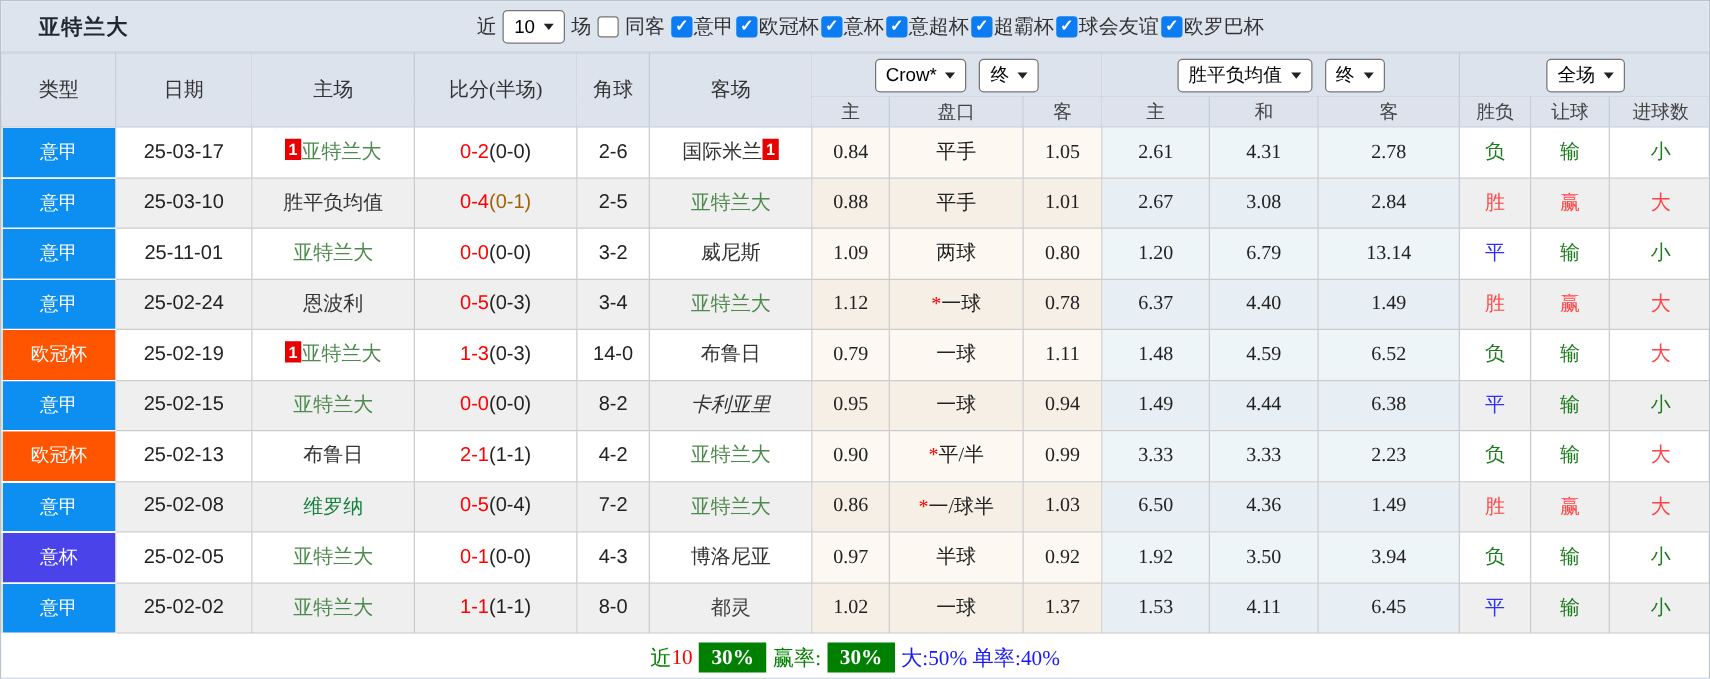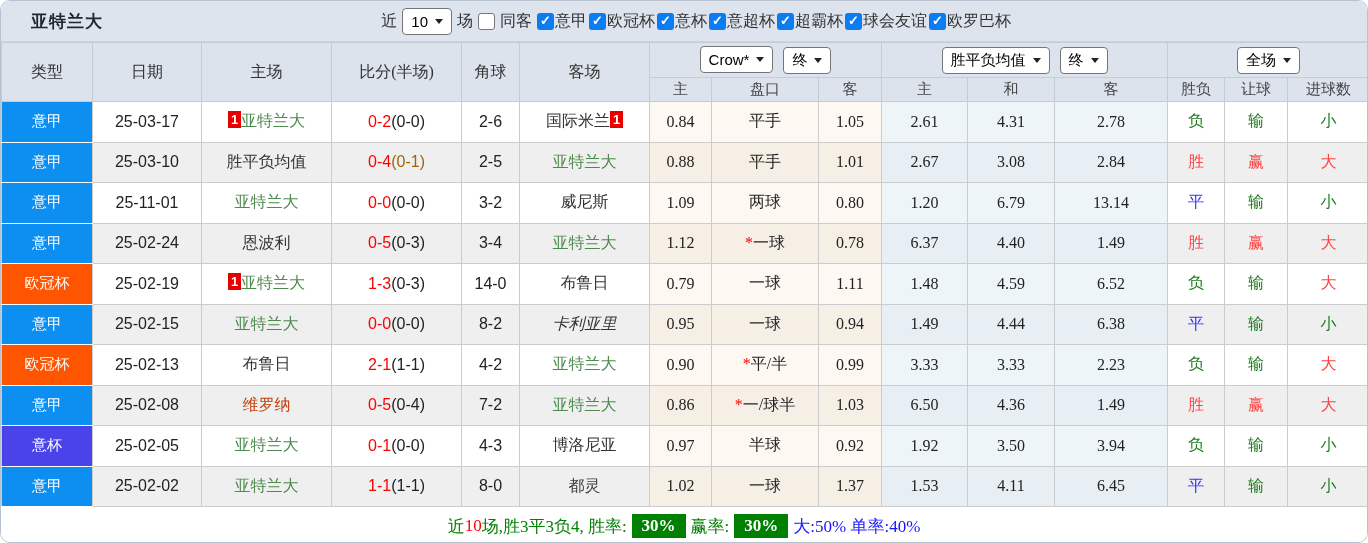--- a/index.html
+++ b/index.html
@@ -1,17 +1,17 @@
 <!DOCTYPE html>
 <html><head>
 <meta charset="utf-8">
 <style>
   html,body{margin:0;padding:0;background:#fff;}
   body{width:1368px;height:543px;font-family:"Liberation Sans",sans-serif;}
-  .panel{width:1366px;height:541px;border:1px solid #b9c3cf;border-radius:10px;overflow:hidden;background:#fff;box-sizing:content-box;}
+  .panel{width:1366px;height:541px;border:1px solid #b9c3cf;border-radius:0;overflow:hidden;background:#fff;box-sizing:content-box;}
 
   
   .topbar{height:40px;background:#dde4ee;display:flex;align-items:center;border-bottom:1px solid #ccd4df;}
   .title{font-weight:bold;font-size:17px;color:#1f2730;margin-left:30px;letter-spacing:1px;}
   .controls{margin-left:auto;margin-right:356px;display:flex;align-items:center;gap:5px;font-size:16px;color:#333;font-family:"Liberation Serif","DejaVu Serif",serif;}
   .sel{display:inline-flex;align-items:center;gap:7px;background:#fff;border:1px solid #767676;border-radius:4px;padding:1px 8px;font-size:15px;color:#000;height:23px;font-family:"Liberation Sans",sans-serif;cursor:default;}
   .car{width:0;height:0;border-left:4px solid transparent;border-right:4px solid transparent;border-top:5px solid #222;}
   .chk{width:17px;height:17px;border-radius:3px;display:inline-flex;align-items:center;justify-content:center;flex:0 0 auto;box-sizing:border-box;}
   .chk.on{background:#0c7cf2;color:#fff;font-size:13px;font-weight:bold;}
   .chk.off{background:#fff;border:1px solid #777;}
@@ -270,21 +270,21 @@
           <td class="eu serif">3.33</td>
           <td class="eu serif">3.33</td>
           <td class="eu serif">2.23</td>
           <td class="serif" style="color: rgb(29, 122, 29);">负</td>
           <td class="serif" style="color: rgb(29, 122, 29);">输</td>
           <td class="serif" style="color: rgb(255, 68, 68);">大</td>
         </tr>
         <tr>
           <td class="league" style="background: rgb(13, 142, 241);">意甲</td>
           <td>25-02-08</td>
-          <td class="serif"><span style="color: #c2410c;">维罗纳</span></td>
+          <td class="serif"><span style="color: #15803d;">维罗纳</span></td>
           <td><span style="color: rgb(255, 0, 0);">0-5</span><span style="color: rgb(34, 34, 34);">(0-4)</span></td>
           <td>7-2</td>
           <td class="serif"><span style="color: rgb(78, 138, 78);">亚特兰大</span></td>
           <td class="cream serif">0.86</td>
           <td class="cream serif"><span class="star">*</span><span>一/球半</span></td>
           <td class="cream serif">1.03</td>
           <td class="eu serif">6.50</td>
           <td class="eu serif">4.36</td>
           <td class="eu serif">1.49</td>
           <td class="serif" style="color: rgb(255, 68, 68);">胜</td>
@@ -324,20 +324,19 @@
           <td class="serif" style="color: rgb(47, 47, 255);">平</td>
           <td class="serif" style="color: rgb(29, 122, 29);">输</td>
           <td class="serif" style="color: rgb(29, 122, 29);">小</td>
         </tr>
       </tbody>
   </table>
 
   <div class="summary" id="summary">
       <span class="sg">近</span>
       <span class="sr">10</span>
-      <span class="sg">场,胜3平3负4, 胜率:</span>
       <span class="pbadge">30%</span>
       <span class="sg">赢率:</span>
       <span class="pbadge">30%</span>
       <span class="sb">大:50% 单率:40%</span>
     </div>
 
 </div>
 
 </body></html>

